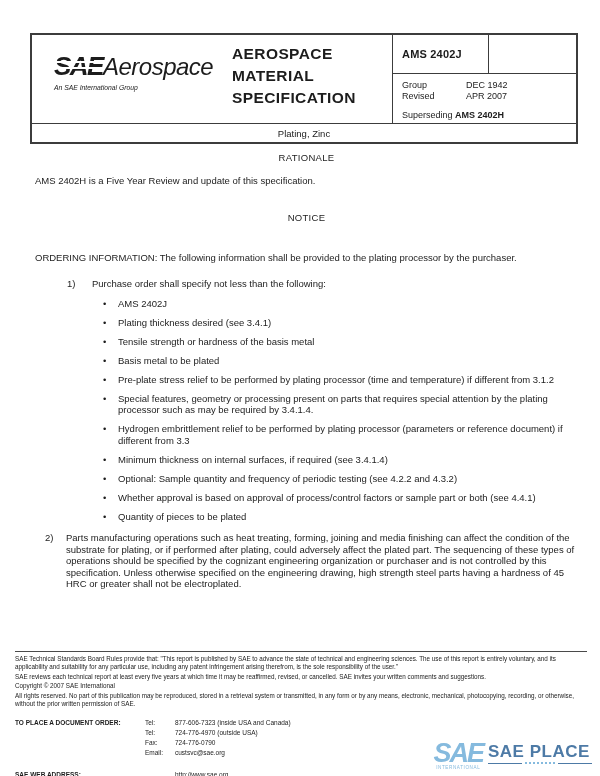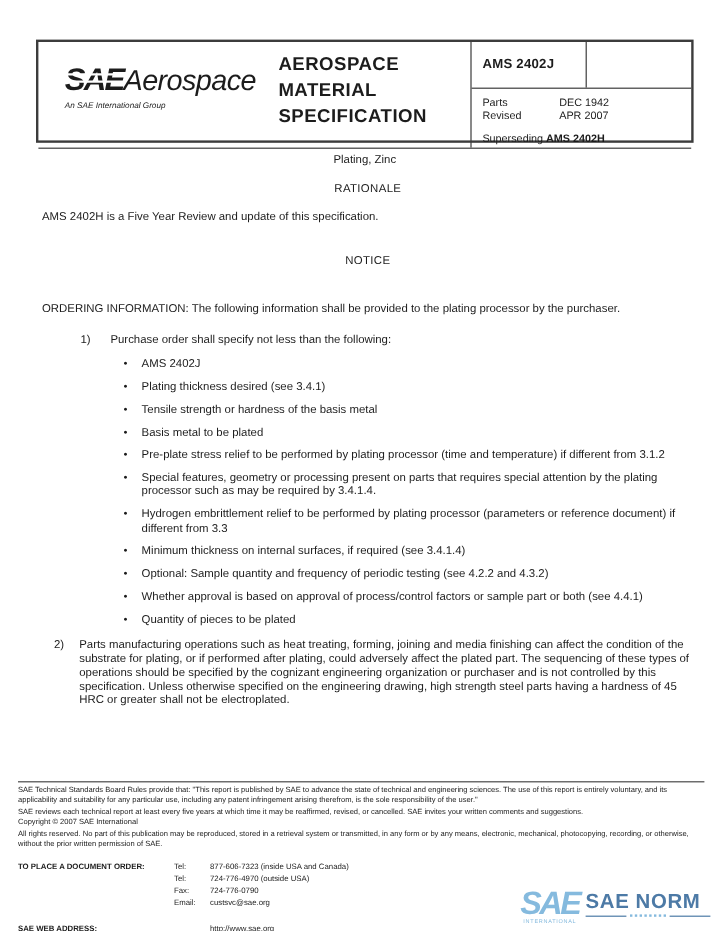--- a/index.html
+++ b/index.html
@@ -7,21 +7,21 @@
   body {
     background:#ffffff;
     font-family:"Liberation Sans", sans-serif;
     color:#1c1c1c;
     position:relative;
     -webkit-font-smoothing:antialiased;
   }
 
   
   .header-table {
-    position:absolute; left:30px; top:33px; width:548px; height:86px;
+    position:absolute; left:30px; top:33px; width:548px; height:111px;
     border:2px solid #3c3c3c; background:#fff;
   }
   .header-top { display:flex; height:89px; border-bottom:1.5px solid #3c3c3c; }
   .cell-logo { width:200px; padding:18px 0 0 22px; }
   .cell-title { flex:1; padding-top:8px; }
   .cell-right { width:184px; border-left:1.5px solid #3c3c3c; display:flex; flex-direction:column; }
   .right-top { height:39px; display:flex; border-bottom:1.5px solid #3c3c3c; }
   .amsnum { width:96px; border-right:1.5px solid #3c3c3c; padding:13px 0 0 9px; font-weight:bold; font-size:11px; letter-spacing:0.2px; }
   .right-bottom { flex:1; padding:6px 0 0 9px; font-size:9px; line-height:11px; }
   .meta-row { display:flex; }
@@ -105,21 +105,21 @@
         </div>
       </div>
 
       <div class="cell-right">
         <div class="right-top">
           <div class="amsnum">AMS 2402J</div>
           <div></div>
         </div>
         <div class="right-bottom">
           <div class="meta-row">
-            <span class="meta-label">Parts</span>
+            <span class="meta-label">Group</span>
             <span>DEC 1942</span>
           </div>
           <div class="meta-row">
             <span class="meta-label">Revised</span>
             <span>APR 2007</span>
           </div>
           <div class="superseding">
             <span>Superseding</span>
             <b>AMS 2402H</b>
           </div>
@@ -194,21 +194,21 @@
       <div>http://www.sae.org</div>
     </div>
   </div>
 
   <div class="norm-logo">
     <div class="norm-left">
       <div class="norm-sae">SAE</div>
       <div class="norm-intl">INTERNATIONAL</div>
     </div>
     <div class="norm-right">
-      <div class="norm-name">SAE NORM</div>
+      <div class="norm-name">SAE PLACE</div>
       <div class="norm-sub">
         <span class="line"></span>
         <span class="dots"></span>
         <span class="line"></span>
       </div>
     </div>
   </div>
 
 </div>
 

